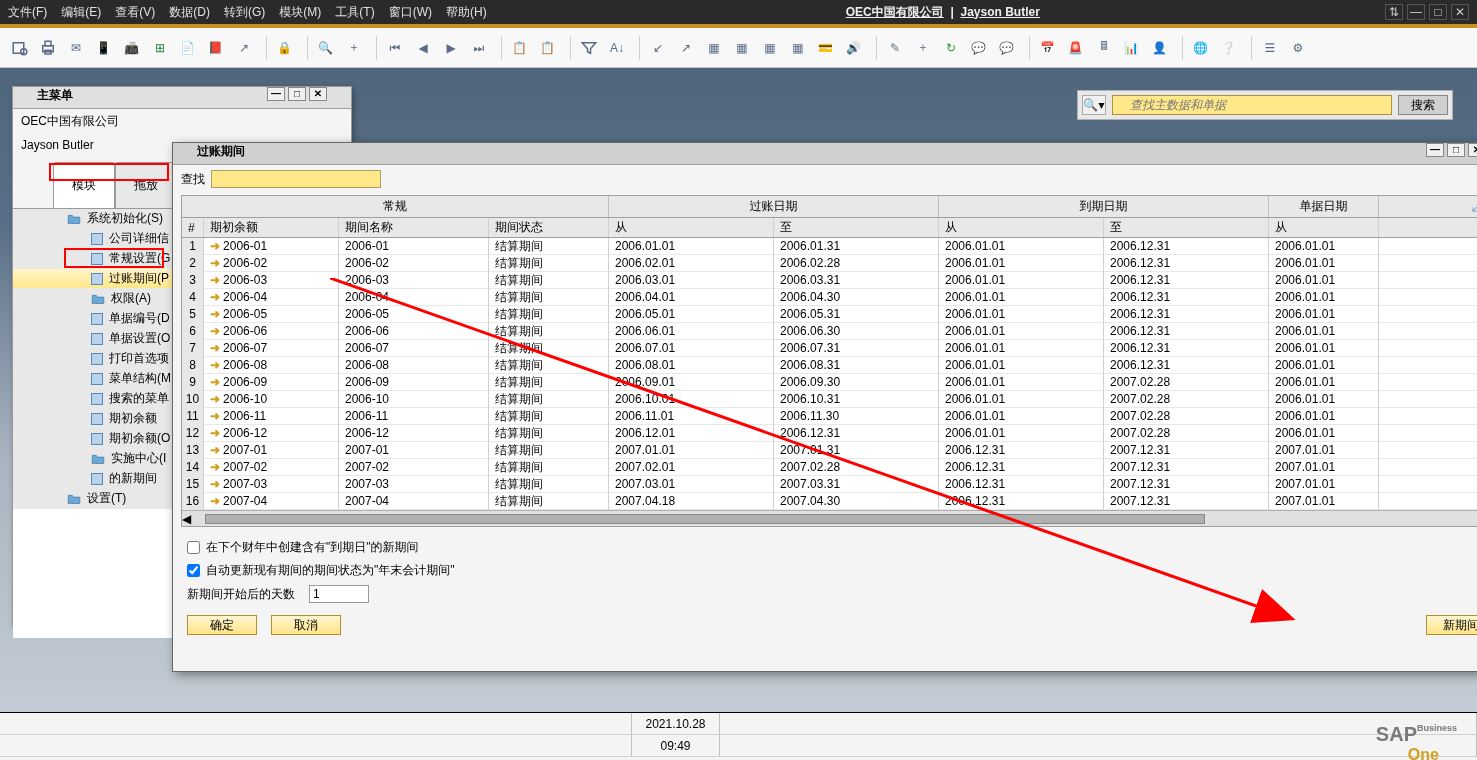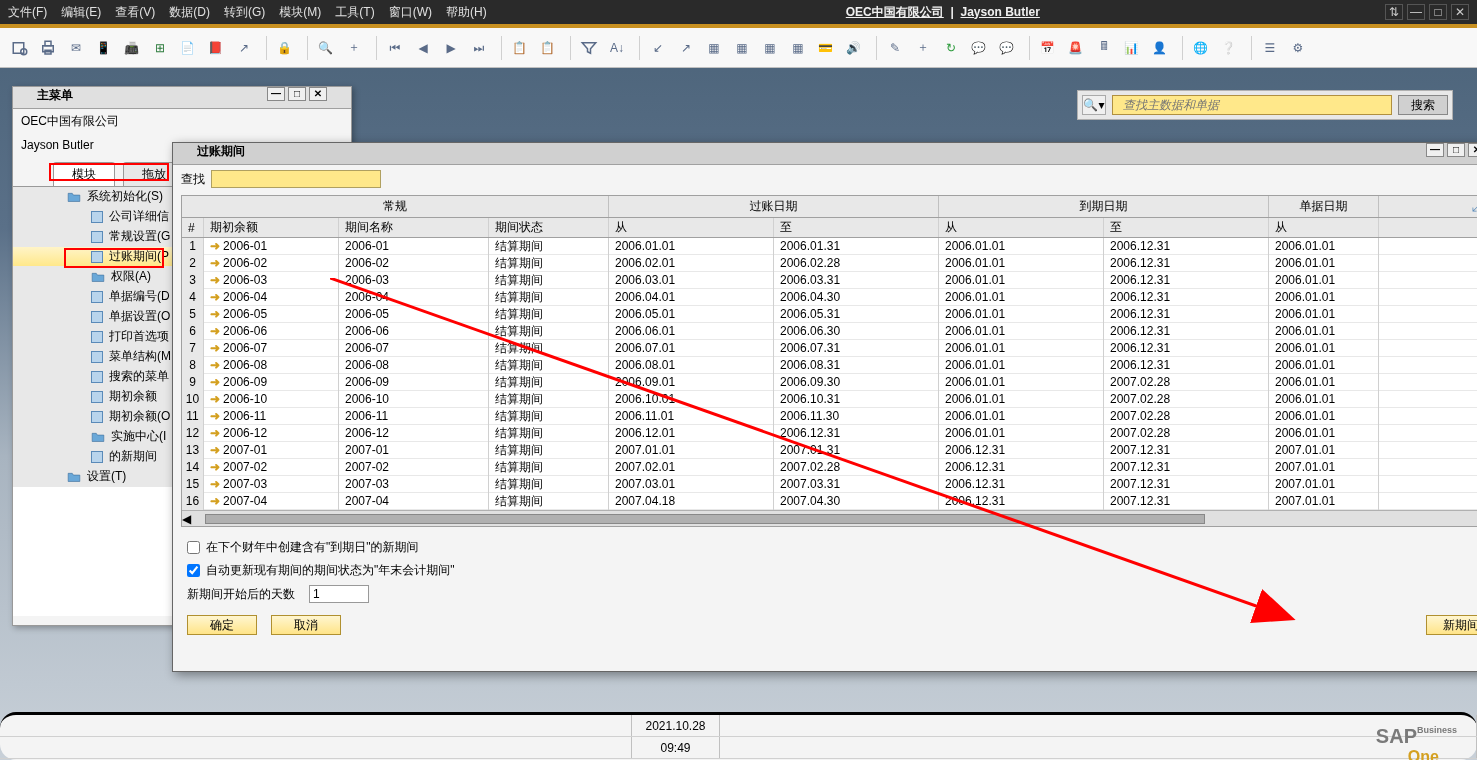--- a/index.html
+++ b/index.html
@@ -25,21 +25,21 @@
 
 .workspace { position: absolute; top: 68px; left: 0; right: 0; bottom: 50px; }
 
 
 .mainmenu-panel { position: absolute; top: 18px; left: 12px; width: 340px; height: 540px; background: #f4f4f4; border: 1px solid #999; box-shadow: 2px 2px 6px rgba(0,0,0,0.3); }
 .panel-title { height: 22px; background: #e0e0e0; border-bottom: 1px solid #a0a0a0; display: flex; align-items: flex-start; padding: 0 24px; font-weight: bold; }
 .panel-title .spacer { flex: 1; }
 .panel-title .winbtn { width: 18px; height: 14px; border: 1px solid #888; margin-left: 3px; display: inline-flex; align-items: center; justify-content: center; font-size: 10px; line-height: 1; background: #f0f0f0; }
 .mainmenu-panel .company { padding: 4px 8px; }
 .mainmenu-panel .tabs { display: flex; margin-top: 6px; padding-left: 40px; }
-.mainmenu-panel .tab { padding: 3px 18px; border: 1px solid #999; border-bottom: none; background: #e8e8e8; margin-right: 8px; border-radius: 3px 3px 0 0; text-align: right; }
+.mainmenu-panel .tab { padding: 14px 18px; border: 1px solid #999; border-bottom: none; background: #e8e8e8; margin-right: 0; border-radius: 3px 3px 0 0; text-align: right; }
 .mainmenu-panel .tab.active { background: #fff; }
 .tree { border-top: 1px solid #999; background: #fff; height: 430px; }
 .tree-row { height: 20px; display: flex; align-items: center; padding-left: 8px; border-bottom: 1px solid #e8e8e8; }
 .tree-row.lvl1 { padding-left: 54px; background: #e8e8e8; }
 .tree-row.lvl2 { padding-left: 78px; background: #e8e8e8; }
 .tree-row.selected { background: linear-gradient(#fff4c8, #ffe88a); }
 .tree-row .folder-icon { width: 14px; height: 12px; margin-right: 6px; display: inline-block; }
 .tree-row .doc-icon { width: 12px; height: 12px; margin-right: 6px; display: inline-block; border: 1px solid #5a8ab8; background: #b8d4ec; }
 
 
@@ -79,25 +79,25 @@
 .dialog .checks .numrow { display: flex; align-items: center; gap: 14px; }
 .dialog .checks .numrow input[type=text] { width: 60px; border: 1px solid #999; padding: 1px 3px; }
 
 .dialog .buttons { padding: 8px 14px; display: flex; gap: 14px; }
 .btn { min-width: 70px; height: 20px; background: linear-gradient(#fff6d0, #ffe488); border: 1px solid #b09030; padding: 0 14px; display: inline-flex; align-items: center; justify-content: center; cursor: default; }
 .dialog .buttons .spacer { flex: 1; }
 
 
 .topsearch { position: absolute; top: 22px; right: 24px; display: flex; align-items: center; gap: 6px; background: #e8e8e8; padding: 4px; border: 1px solid #b0b0b0; }
 .topsearch .sicon { width: 24px; height: 20px; display:flex; align-items:center; justify-content:center; border:1px solid #aaa; background:#f0f0f0;}
-.topsearch input { width: 280px; height: 20px; background: #ffe88a; border: 1px solid #b09040; padding: 0 10px; font-style: italic; color: #888; }
+.topsearch input { width: 280px; height: 20px; background: #ffe88a; border: 1px solid #b09040; padding: 0 17px; font-style: italic; color: #888; }
 .topsearch .sbtn { width: 50px; height: 20px; background: #d0d0d0; border: 1px solid #888; display:flex; align-items:center; justify-content:center;}
 
 
-.statusbar { position: absolute; bottom: 0; left: 0; right: 0; height: 48px; background: #f4f4f4; border-top: 3px solid #000000; border-radius: 16px; }
+.statusbar { position: absolute; bottom: 0; left: 0; right: 0; height: 48px; background: #f4f4f4; border-top: 1px solid #000000; }
 .statusbar .row { height: 22px; border-bottom: 1px solid #d0d0d0; display: flex; align-items: center; }
 .statusbar .seg { border-right: 1px solid #c0c0c0; height: 100%; display: flex; align-items: center; padding: 0 8px; }
 .statusbar .seg.wide { flex: 1; }
 .statusbar .logo { position: absolute; right: 20px; top: 10px; font-family: Arial; font-weight: bold; color: #7a7a7a; }
 .statusbar .logo .one { color: #d4a020; }
 
 
 .arrow-annot { position: absolute; top: 210px; left: 330px; pointer-events: none; z-index: 100; }
 
 

